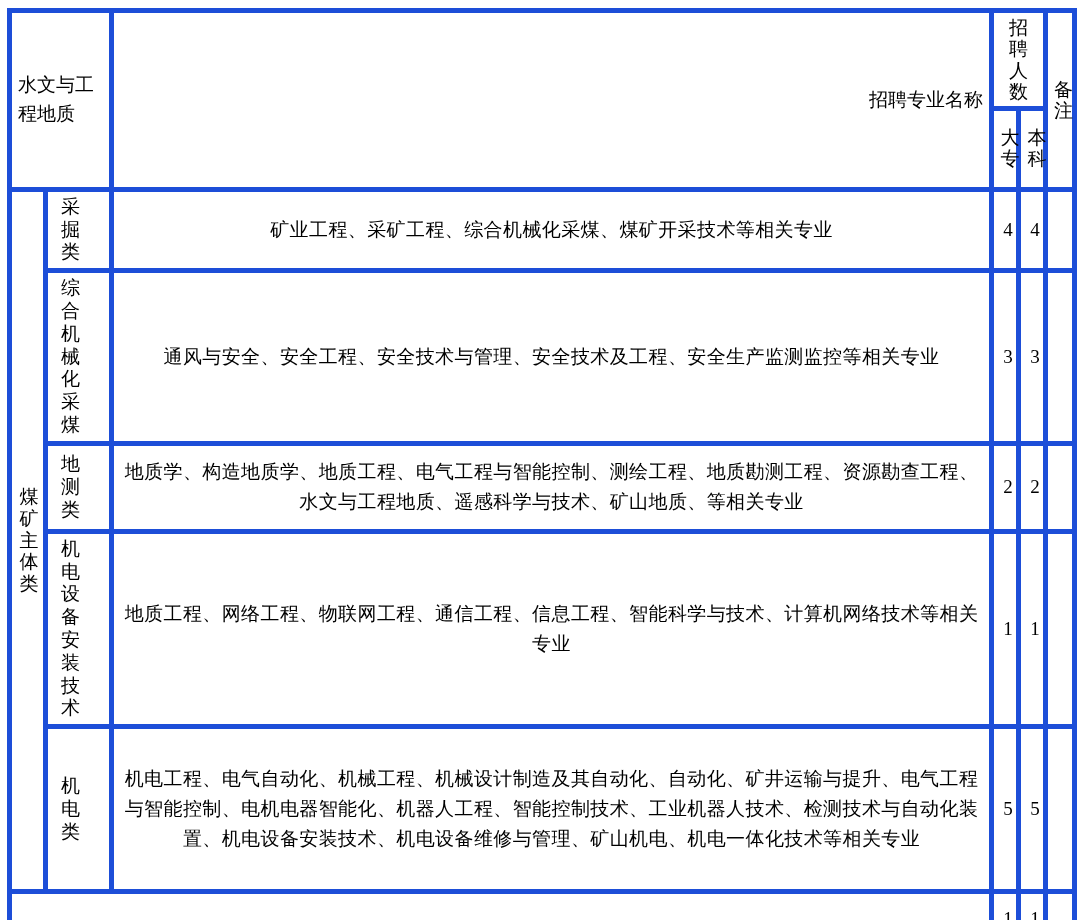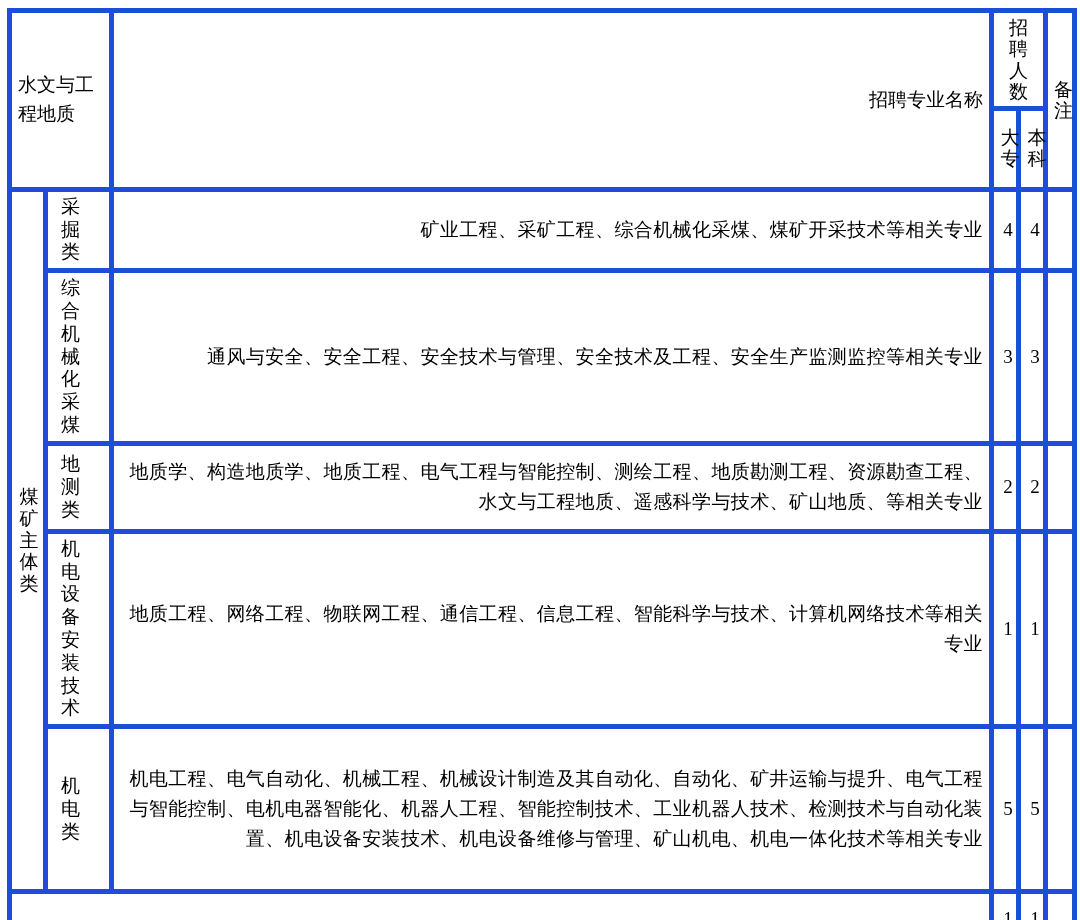--- a/index.html
+++ b/index.html
@@ -109,21 +109,21 @@
     padding: 2px 4px;
     margin-left: 16px;
   }
   .cat-sub .stack {
     display: block;
     width: 26px;
     word-break: break-all;
     line-height: 1.2;
   }
   .major-names {
-    text-align: right;
+    text-align: center;
     vertical-align: middle;
     line-height: 1.6;
     letter-spacing: 0.4px;
     padding: 6px 8px;
   }
   .count {
     text-align: center;
     vertical-align: middle;
     padding: 2px 1px;
   }

